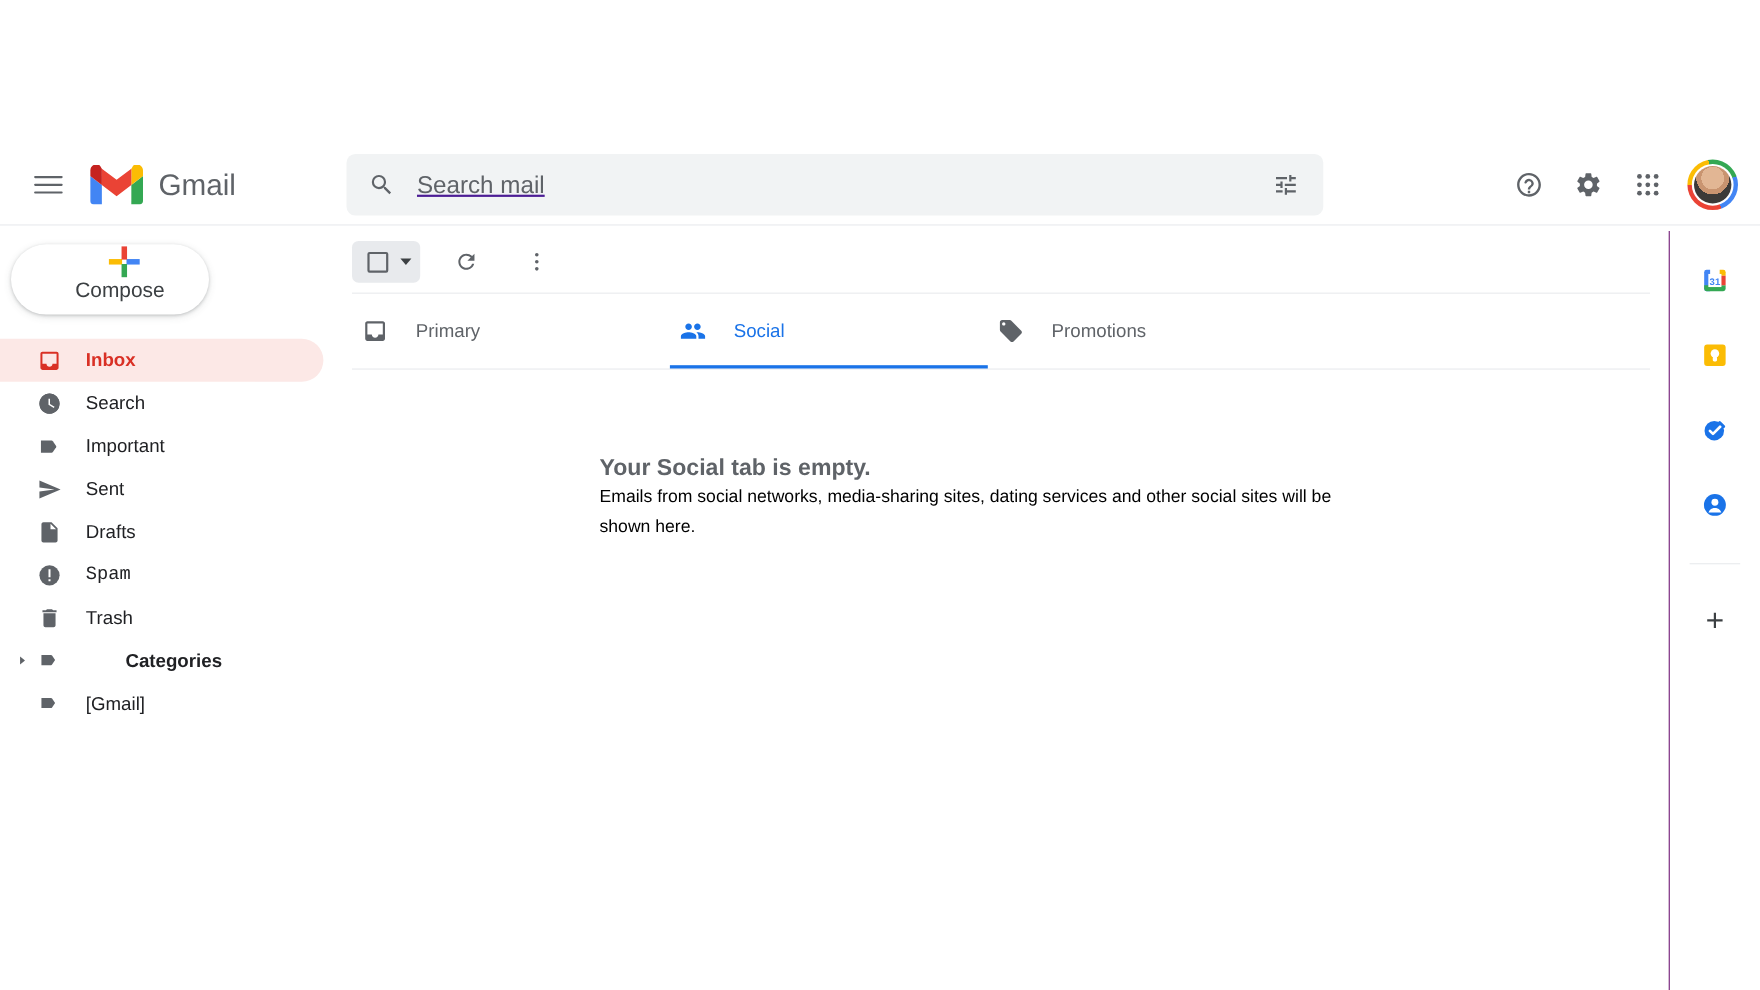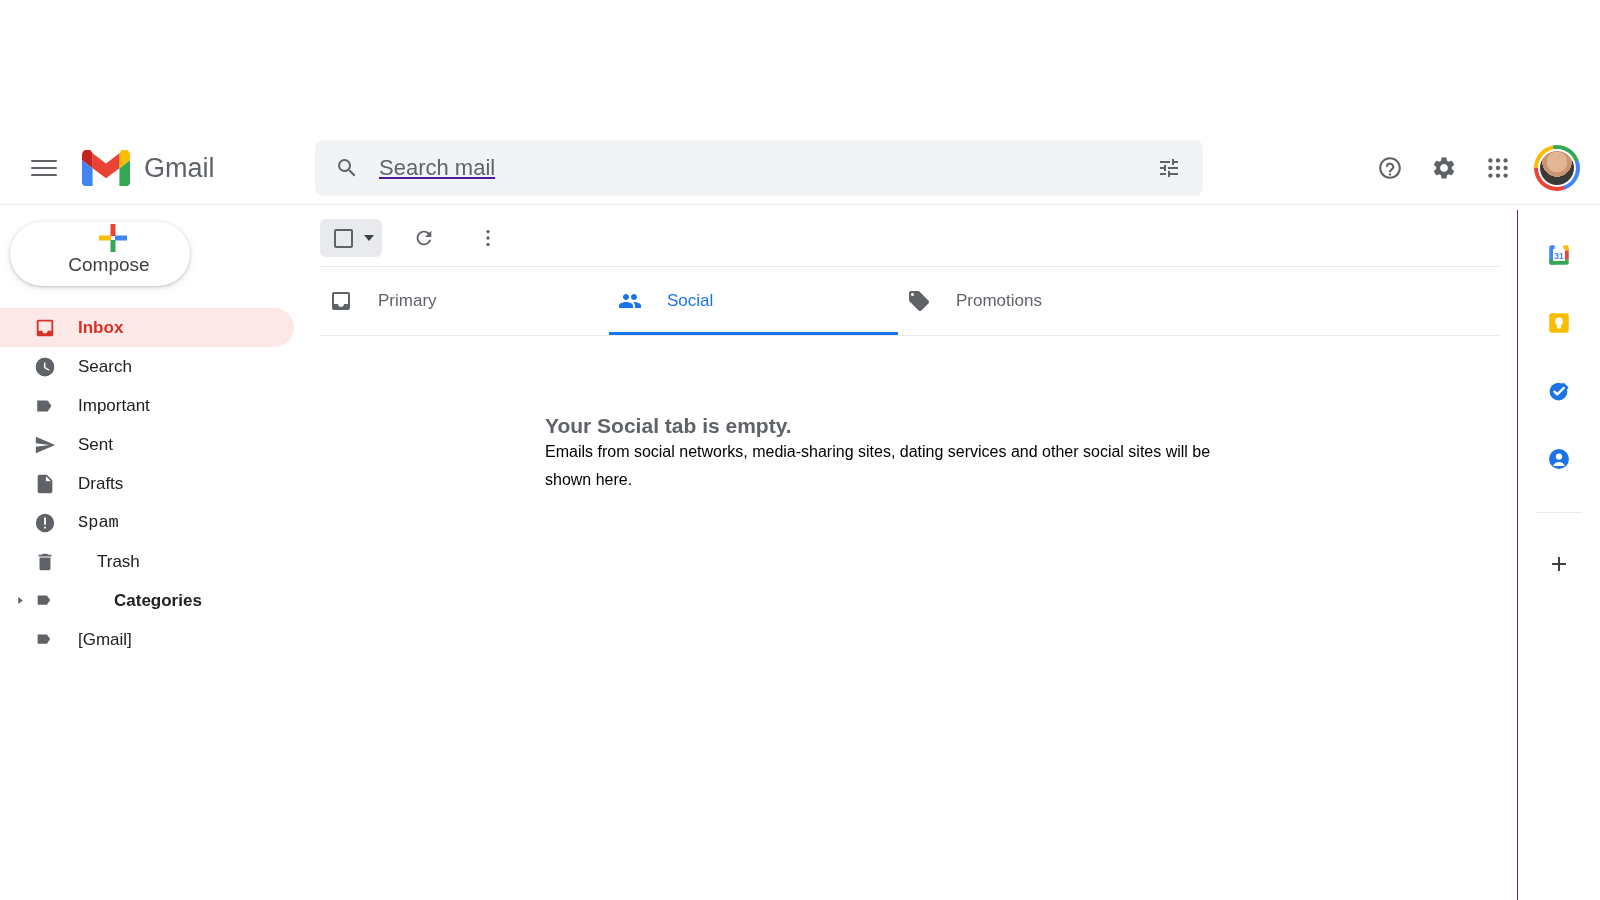--- a/index.html
+++ b/index.html
@@ -342,21 +342,21 @@
       <div class="nav-item" style="width:294px;font-family:Liberation Mono, monospace;">
         <span class="nav-icon">
           <svg viewBox="0 0 24 24" width="22" height="22">
               <circle cx="12" cy="12" r="10" fill="#5f6368"></circle>
               <path fill="#fff" d="M11 6h2v8h-2zm0 10h2v2h-2z"></path>
             </svg>
         </span>
         <span class="nav-label">Spam</span>
       </div>
 
-      <div class="nav-item" style="width:294px;gap:19px;">
+      <div class="nav-item" style="width:294px;">
         <span class="nav-icon">
           <svg viewBox="0 0 24 24" width="22" height="22">
               <path fill="#5f6368" d="M6 19c0 1.1.9 2 2 2h8c1.1 0 2-.9 2-2V7H6v12zM19 4h-3.5l-1-1h-5l-1 1H5v2h14V4z"></path>
             </svg>
         </span>
         <span class="nav-label">Trash</span>
       </div>
 
       <div class="nav-item" style="width:294px;gap:36px;">
         <span class="nav-arrow">

